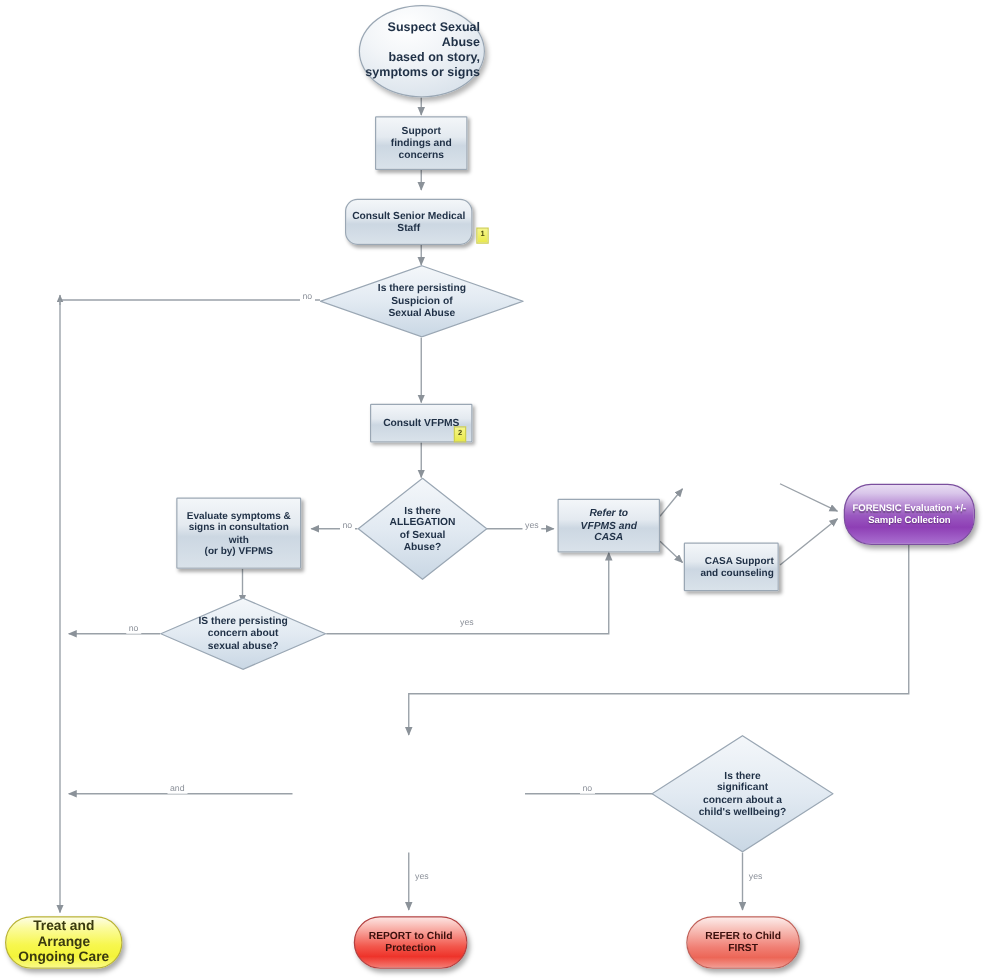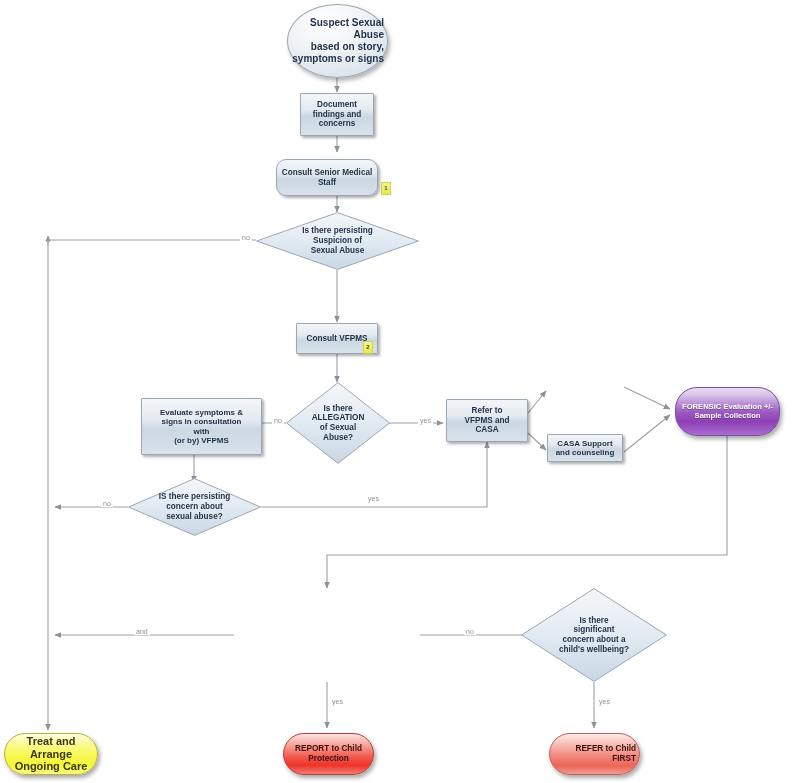--- a/index.html
+++ b/index.html
@@ -194,21 +194,21 @@
   <div class="elabel" style="left:597px;top:698px;">yes</div>
 
   <div class="node oval" style="left:287px;top:4px;width:101px;height:74px;font-size:10px;text-align:right;">
     <span class="txt">Suspect Sexual
 Abuse
 based on story,
 symptoms or signs</span>
   </div>
 
   <div class="node rect" style="left:300px;top:93px;width:74px;height:43px;font-size:8.2px;">
-    <span class="txt">Document
+    <span class="txt">Support
 findings and
 concerns</span>
   </div>
 
   <div class="node rect" style="left:276px;top:159px;width:102px;height:37px;font-size:8.2px;border-radius:10px;">
     <span class="txt">Consult Senior Medical
 Staff</span>
     <span class="badge" style="left:104px;top:22px;">1</span>
   </div>
 
@@ -243,21 +243,21 @@
       </linearGradient>
         </defs>
       <polygon points="52,0.6 103.4,41 52,81.4 0.6,41" fill="url(#dg2)" stroke="#9aa7b4" stroke-width="1"></polygon>
     </svg>
     <span class="txt">Is there
 ALLEGATION
 of Sexual
 Abuse?</span>
   </div>
 
-  <div class="node rect" style="left:141px;top:398px;width:121px;height:57px;font-size:8px;">
+  <div class="node rect" style="left:141px;top:398px;width:100px;height:57px;font-size:8px;">
     <span class="txt">Evaluate symptoms &amp;
 signs in consultation
 with
 (or by) VFPMS</span>
   </div>
 
   <div class="node diamond" style="left:128px;top:478px;width:133px;height:58px;font-size:8.2px;">
     <svg class="dshape" viewBox="0 0 133 58" preserveAspectRatio="none">
       <defs>
           <linearGradient id="dg3" x1="0" y1="0" x2="0" y2="1">
@@ -266,28 +266,28 @@
             <stop offset="100%" stop-color="#c9d7e4"></stop>
       </linearGradient>
         </defs>
       <polygon points="66.5,0.6 132.4,29 66.5,57.4 0.6,29" fill="url(#dg3)" stroke="#9aa7b4" stroke-width="1"></polygon>
     </svg>
     <span class="txt">IS there persisting
 concern about
 sexual abuse?</span>
   </div>
 
-  <div class="node rect" style="left:446px;top:399px;width:82px;height:43px;font-size:8.2px;">
+  <div class="node rect" style="left:446px;top:399px;width:82px;height:43px;font-size:8.2px;font-style:italic;">
     <span class="txt">Refer to
 VFPMS and
 CASA</span>
   </div>
 
 
-  <div class="node rect" style="left:547px;top:434px;width:76px;height:28px;font-size:8px;">
+  <div class="node rect" style="left:547px;top:434px;width:76px;height:39px;font-size:8px;text-align:right;">
     <span class="txt">CASA Support
 and counseling</span>
   </div>
 
   <div class="node round purple" style="left:675px;top:387px;width:105px;height:49px;font-size:7.6px;">
     <span class="txt">FORENSIC Evaluation  +/-
 Sample Collection</span>
   </div>
 
 
@@ -311,18 +311,18 @@
   <div class="node round yellow" style="left:4px;top:733px;width:94px;height:42px;font-size:11px;">
     <span class="txt">Treat and Arrange
 Ongoing Care</span>
   </div>
 
   <div class="node round red" style="left:283px;top:733px;width:91px;height:42px;font-size:8.2px;">
     <span class="txt">REPORT to Child
 Protection</span>
   </div>
 
-  <div class="node round redsoft" style="left:549px;top:733px;width:91px;height:42px;font-size:8.2px;text-align:right;">
+  <div class="node round redsoft" style="left:549px;top:733px;width:91px;height:42px;font-size:8.2px;">
     <span class="txt">REFER to Child
 FIRST</span>
   </div>
 
 </div>
 
 </body></html>

